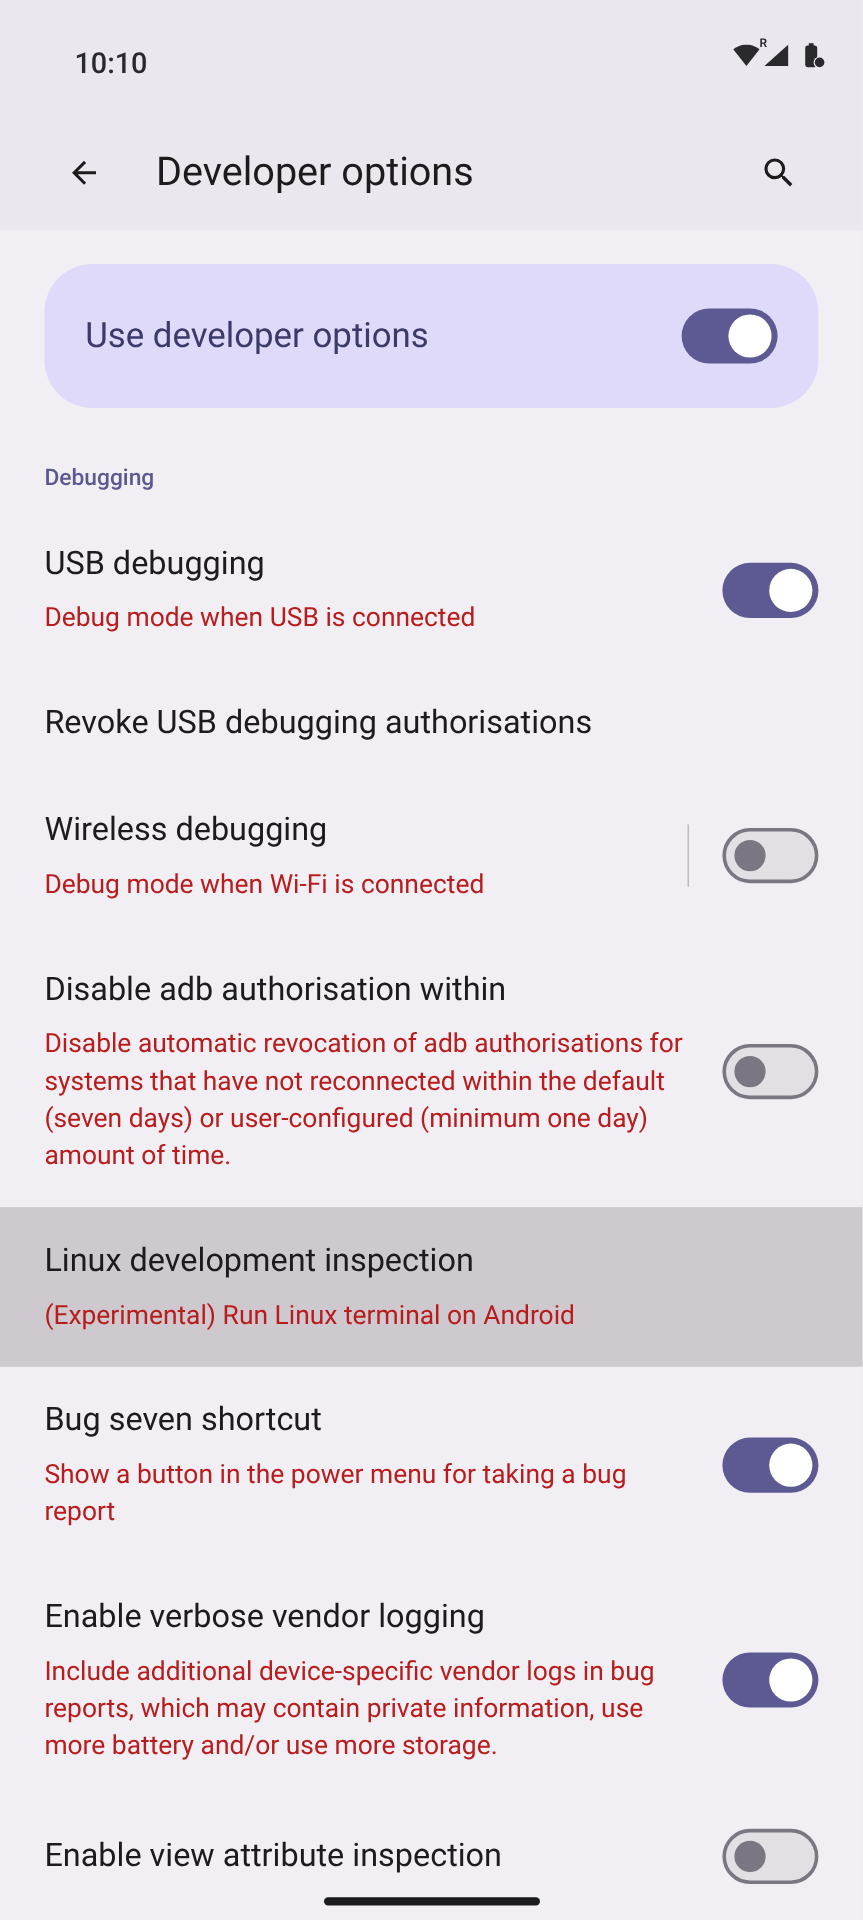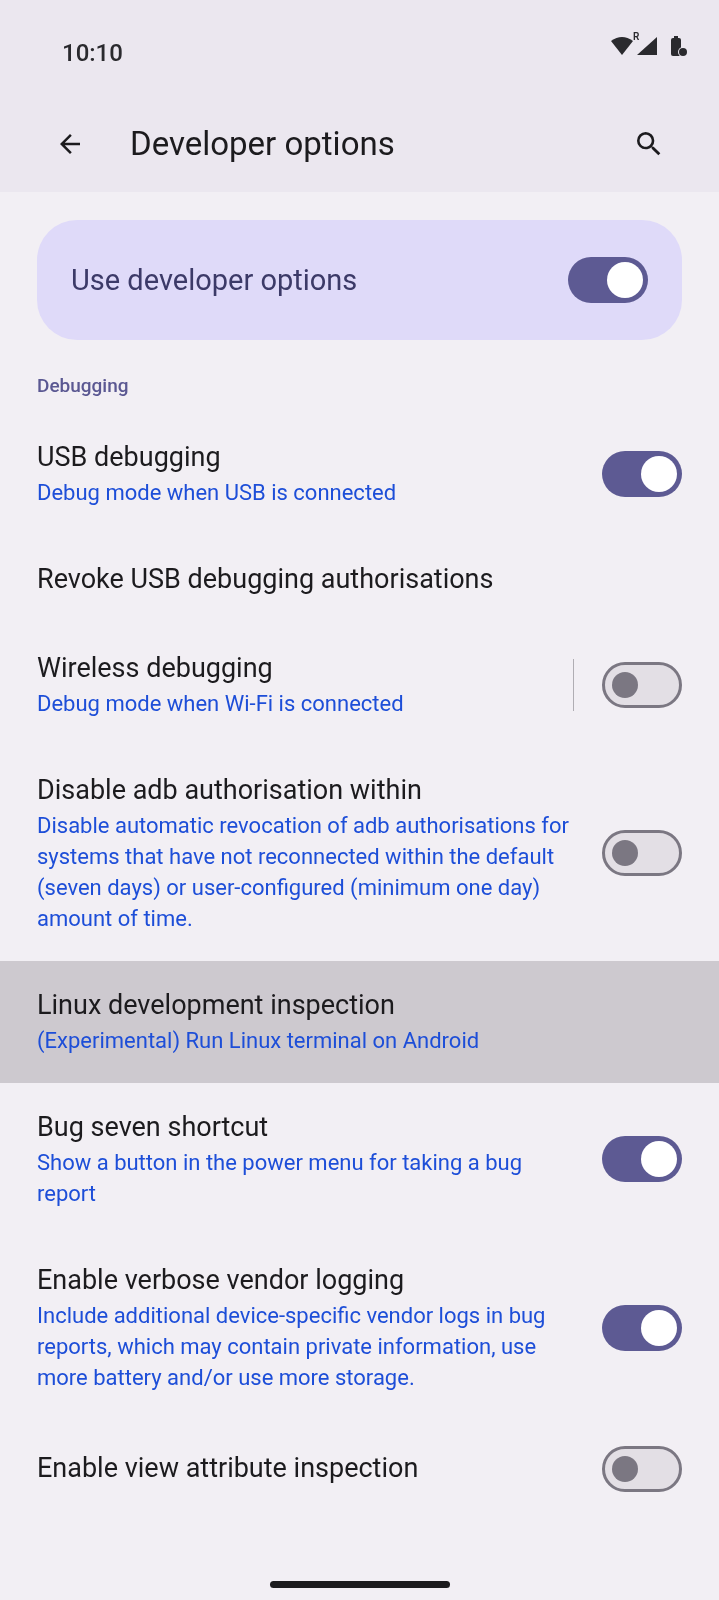--- a/index.html
+++ b/index.html
@@ -58,21 +58,21 @@
       align-items: center;
       justify-content: center;
     }
     .content {
       background-color: #f2eff4;
       padding-top: 28px;
       height: calc(100% - 192px);
       overflow-y: auto;
     }
     .master-toggle {
-      margin: 0 37px 24px 37px;
+      margin: 0 37px 36px 37px;
       background-color: #dfdaf9;
       border-radius: 40px;
       height: 120px;
       display: flex;
       align-items: center;
       justify-content: space-between;
       padding: 0 34px;
     }
     .master-toggle-label {
       font-size: 29px;
@@ -98,23 +98,23 @@
       flex: 1;
       padding-right: 20px;
     }
     .setting-title {
       font-size: 27px;
       color: #1c1b1e;
       line-height: 1.35;
     }
     .setting-subtitle {
       font-size: 22px;
-      color: #1d4ed8;
+      color: #b91c1c;
       line-height: 1.4;
-      margin-top: 3px;
+      margin-top: 14px;
       font-weight: 400;
     }
     .setting-divider {
       width: 1px;
       height: 52px;
       background-color: #b0adb3;
       margin-right: 28px;
     }
     .toggle {
       width: 80px;

